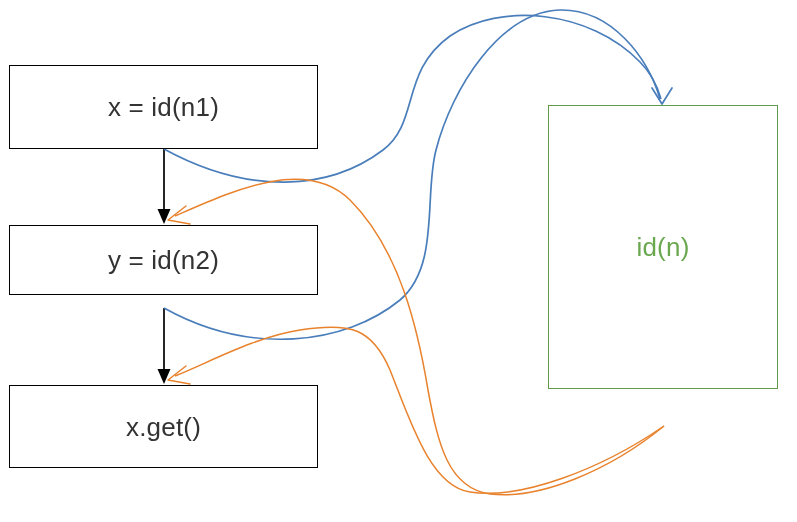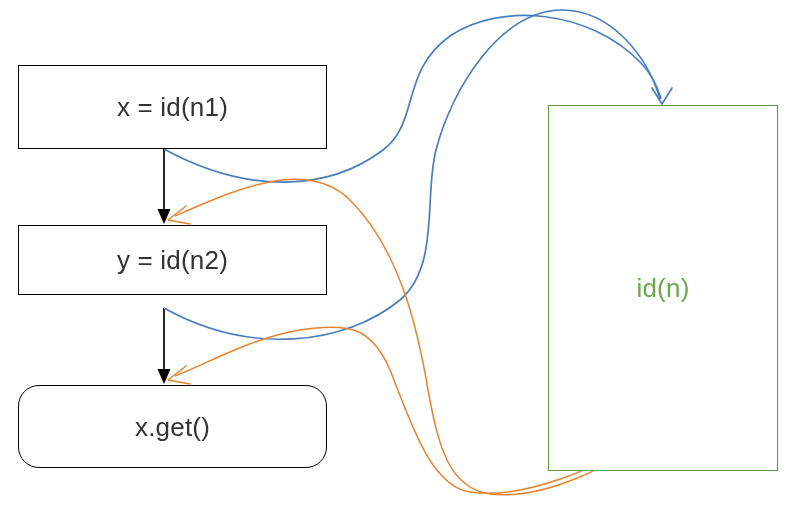--- a/index.html
+++ b/index.html
@@ -29,39 +29,38 @@
   .node-box {
     position: absolute;
     box-sizing: border-box;
     display: flex;
     align-items: center;
     justify-content: center;
     background: #ffffff;
   }
   .node-box.stmt {
     border: 1.6px solid #000000;
-    margin-left: 9px;
   }
   .node-box.func {
     border: 1.6px solid #5f9b4a;
   }
   .node-label {
     font-size: 26px;
     line-height: 1;
     color: #333333;
     letter-spacing: 0.2px;
     white-space: nowrap;
   }
   .node-label.green {
     color: #6aa84f;
   }
   #box-stmt-1 { left: 9px;   top: 65px;  width: 309px; height: 84px; }
   #box-stmt-2 { left: 9px;   top: 225px; width: 309px; height: 70px; }
-  #box-stmt-3 { left: 9px;   top: 385px; width: 309px; height: 83px; border-radius: 21px; }
-  #box-func-1 { left: 548px; top: 105px; width: 230px; height: 366px; }
+  #box-stmt-3 { left: 9px;   top: 385px; width: 309px; height: 83px; }
+  #box-func-1 { left: 548px; top: 105px; width: 230px; height: 284px; }
 </style>
 </head>
 <body>
 
 <div id="diagram-canvas">
 
   <svg id="edges-layer" viewBox="0 0 797 522" width="797" height="522" xmlns="http://www.w3.org/2000/svg">
 
     <g>
       <line x1="164" y1="149" x2="164" y2="213" stroke="#000000" stroke-width="1.7"></line>

